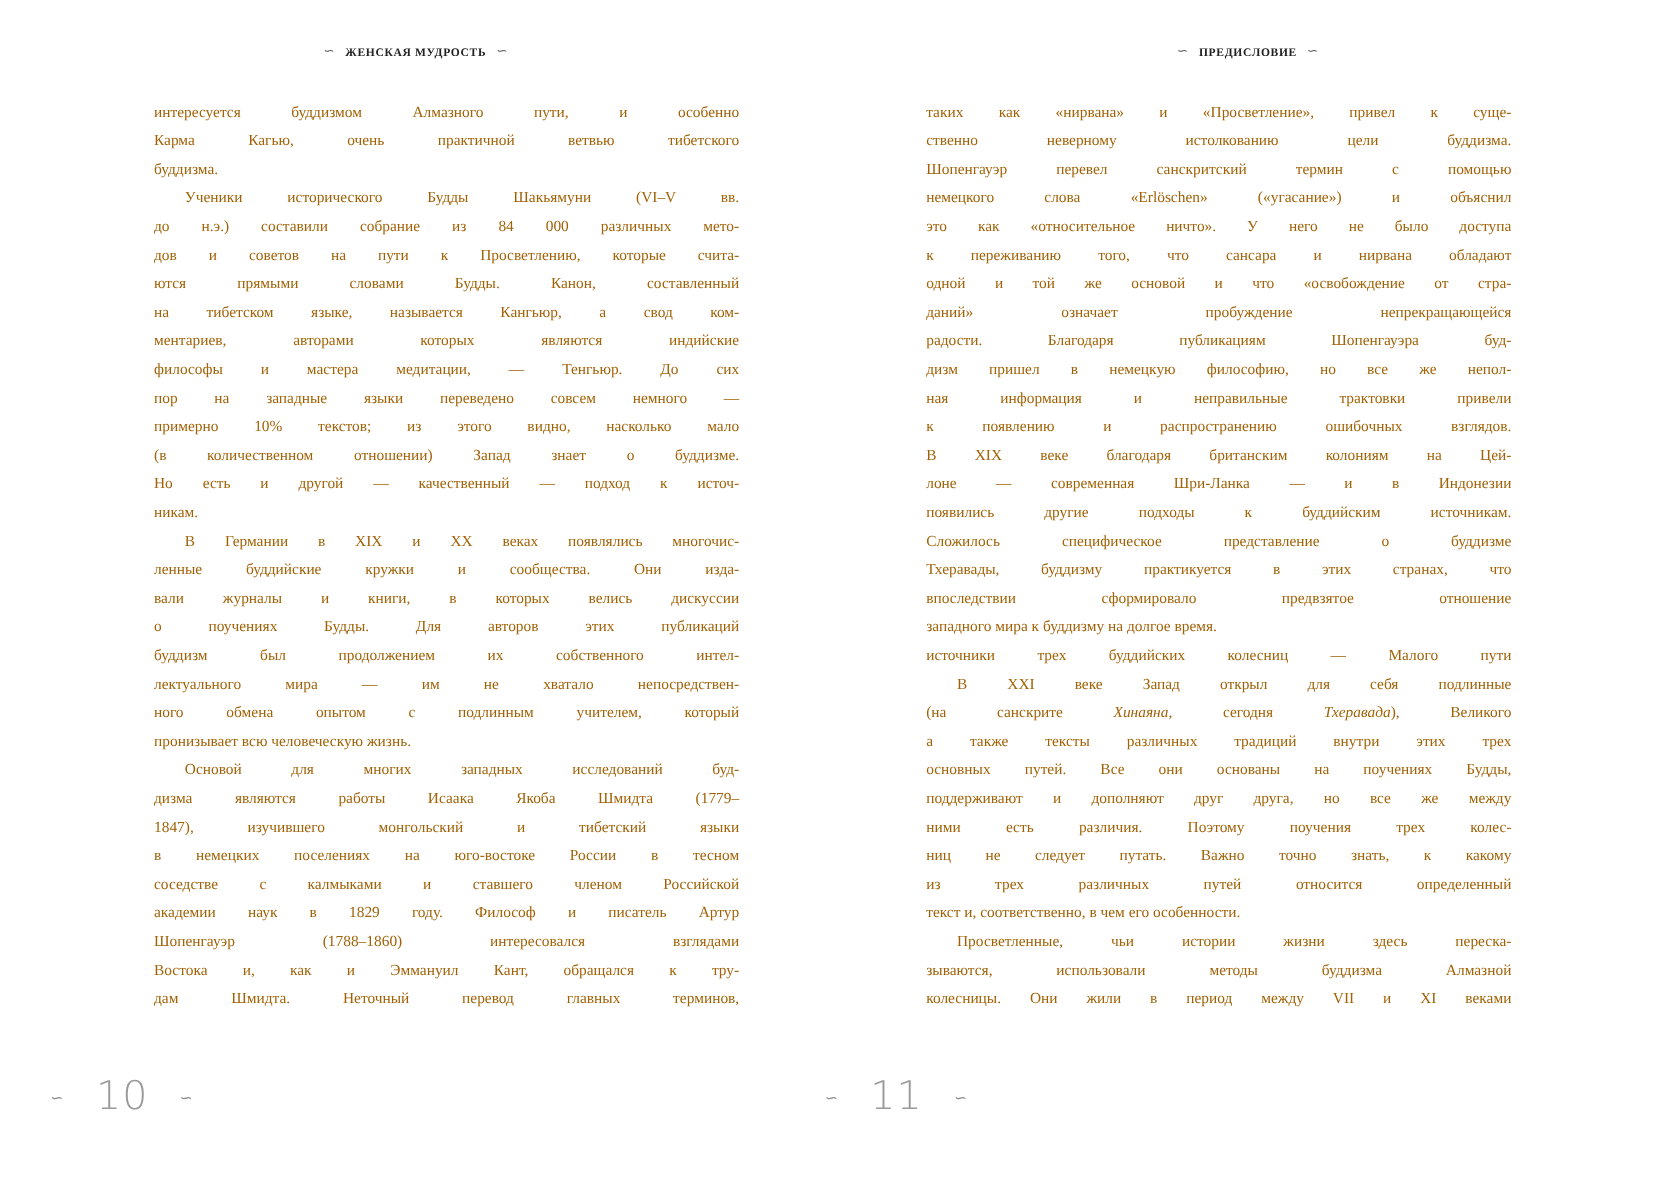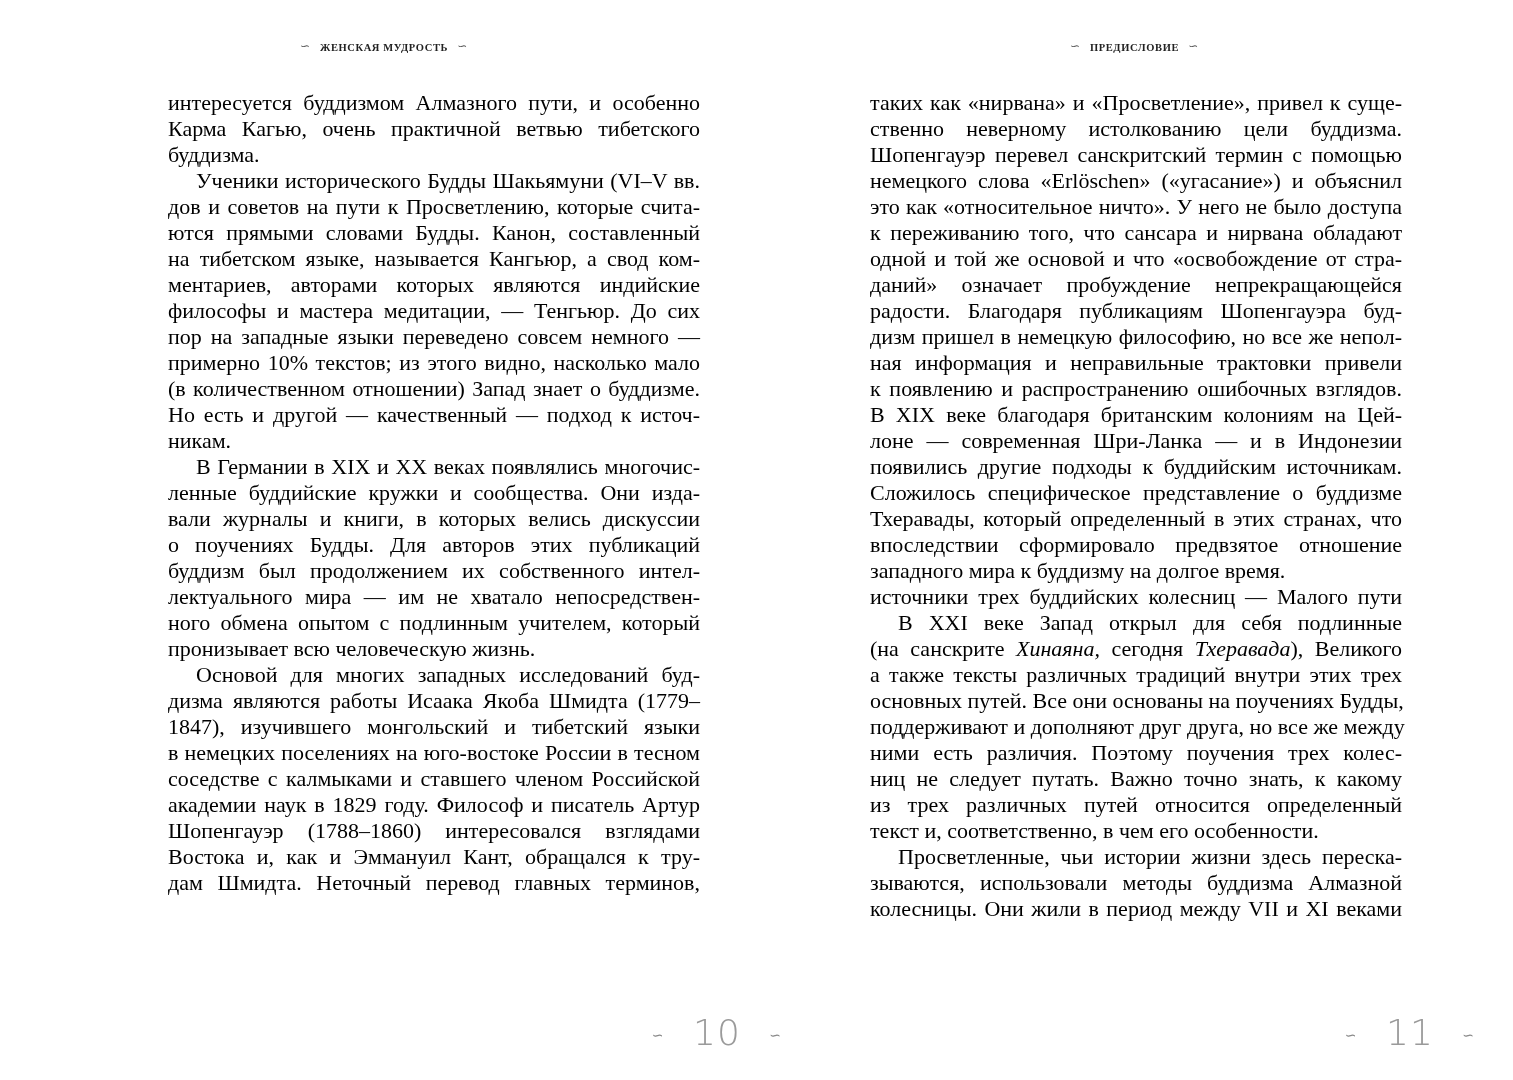--- a/index.html
+++ b/index.html
@@ -2,52 +2,51 @@
 <html><head>
   <meta charset="utf-8">
   <style>
     html, body { margin: 0; padding: 0; background: #ffffff; }
     body {
       width: 1513px; height: 1080px; position: relative; overflow: hidden;
       font-family: "DejaVu Serif", "Liberation Serif", serif;
       color: #1a1a1a;
     }
     .page { position: absolute; top: 0; height: 1080px; }
-    .page.left { left: 0; width: 756px; padding-left: 12px; }
+    .page.left { left: 0; width: 756px; }
     .page.right { left: 756px; width: 757px; }
 
     .running-head {
       position: absolute; top: 40px; left: 0; width: 100%;
       text-align: center;
       font-family: "Liberation Serif", serif;
       font-size: 10.5px; font-weight: bold; letter-spacing: 0.6px;
       color: #222;
     }
     .running-head .orn {
       display: inline-block; color: #555; font-weight: normal; font-size: 12px;
       margin: 0 6px; transform: translateY(-1px);
     }
 
     .text-block {
       position: absolute; top: 90px; width: 532px;
       font-family: "Liberation Serif", serif;
-      font-size: 22px; line-height: 26px;
+      font-size: 14px; line-height: 26px;
       text-align: justify; hyphens: manual;
-      color: #000000;
-      margin-left: 28px;
+      color: #a16207;
     }
     .page.left .text-block { left: 140px; }
     .page.right .text-block { left: 86px; }
     .line { display: block; height: 26px; white-space: nowrap; text-align: justify; text-align-last: justify; }
     .line.last { text-align-last: left; }
     .line.indent { padding-left: 28px; }
 
     .folio {
-      position: absolute; top: 1012px; left: 0; width: 100%;
-      text-align: right;
+      position: absolute; top: 976px; left: 0; width: 100%;
+      text-align: left;
       font-family: "DejaVu Sans", sans-serif; font-weight: 200;
       font-size: 36px; color: #9a9a9a; letter-spacing: 1px;
     }
     .folio .orn { font-size: 14px; color: #8a8a8a; margin: 0 16px; vertical-align: middle; }
     .page.left .folio { left: 30px; }
     .page.right .folio { left: -22px; }
     em { }
   </style>
 </head>
 <body>
@@ -56,20 +55,21 @@
   <div class="running-head">
     <span class="orn">∽</span>
     <span>ЖЕНСКАЯ МУДРОСТЬ</span>
     <span class="orn">∽</span>
   </div>
   <div class="text-block">
       <span class="line">интересуется буддизмом Алмазного пути, и особенно</span>
       <span class="line">Карма Кагью, очень практичной ветвью тибетского</span>
       <span class="line last">буддизма.</span>
       <span class="line indent">Ученики исторического Будды Шакьямуни (VI–V вв.</span>
+      <span class="line">до н.э.) составили собрание из 84 000 различных мето-</span>
       <span class="line">дов и советов на пути к Просветлению, которые счита-</span>
       <span class="line">ются прямыми словами Будды. Канон, составленный</span>
       <span class="line">на тибетском языке, называется Кангьюр, а свод ком-</span>
       <span class="line">ментариев, авторами которых являются индийские</span>
       <span class="line">философы и мастера медитации, — Тенгьюр. До сих</span>
       <span class="line">пор на западные языки переведено совсем немного —</span>
       <span class="line">примерно 10% текстов; из этого видно, насколько мало</span>
       <span class="line">(в количественном отношении) Запад знает о буддизме.</span>
       <span class="line">Но есть и другой — качественный — подход к источ-</span>
       <span class="line last">никам.</span>
@@ -114,21 +114,21 @@
       <span class="line">одной и той же основой и что «освобождение от стра-</span>
       <span class="line">даний» означает пробуждение непрекращающейся</span>
       <span class="line">радости. Благодаря публикациям Шопенгауэра буд-</span>
       <span class="line">дизм пришел в немецкую философию, но все же непол-</span>
       <span class="line">ная информация и неправильные трактовки привели</span>
       <span class="line">к появлению и распространению ошибочных взглядов.</span>
       <span class="line">В XIX веке благодаря британским колониям на Цей-</span>
       <span class="line">лоне — современная Шри-Ланка — и в Индонезии</span>
       <span class="line">появились другие подходы к буддийским источникам.</span>
       <span class="line">Сложилось специфическое представление о буддизме</span>
-      <span class="line">Тхеравады, который определенный в этих странах, что</span>
+      <span class="line">Тхеравады, буддизму практикуется в этих странах, что</span>
       <span class="line">впоследствии сформировало предвзятое отношение</span>
       <span class="line last">западного мира к буддизму на долгое время.</span>
       <span class="line">источники трех буддийских колесниц — Малого пути</span>
       <span class="line indent">В XXI веке Запад открыл для себя подлинные</span>
       <span class="line">(на санскрите <em>Хинаяна,</em> сегодня <em>Тхеравада</em>), Великого</span>
       <span class="line">а также тексты различных традиций внутри этих трех</span>
       <span class="line">основных путей. Все они основаны на поучениях Будды,</span>
       <span class="line">поддерживают и дополняют друг друга, но все же между</span>
       <span class="line">ними есть различия. Поэтому поучения трех колес-</span>
       <span class="line">ниц не следует путать. Важно точно знать, к какому</span>

